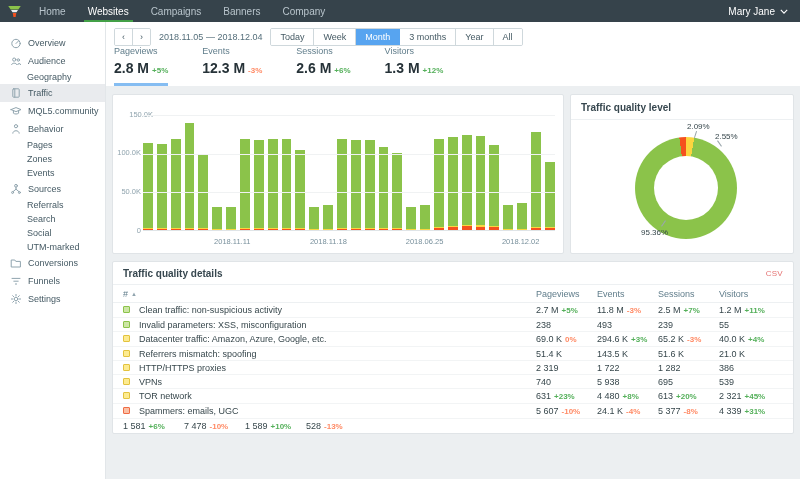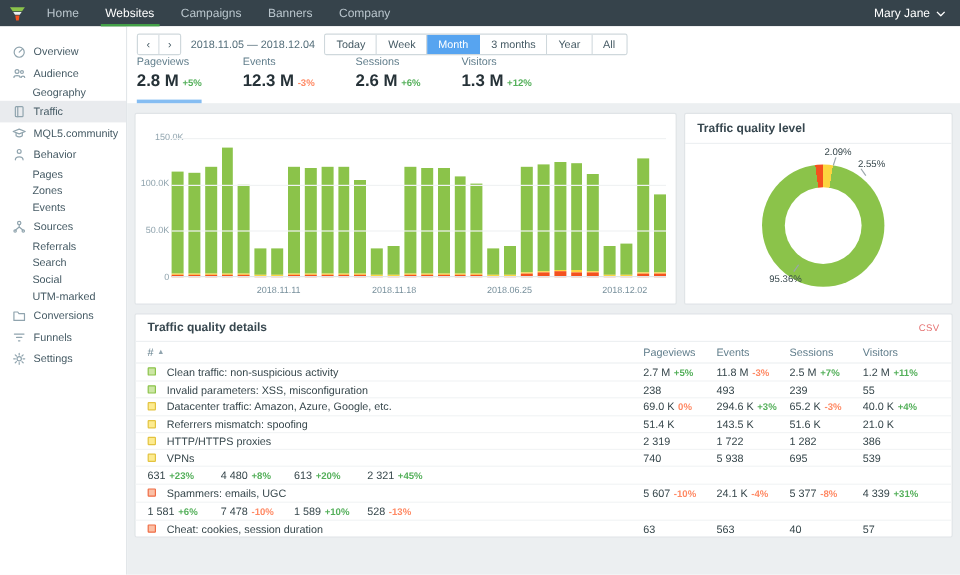--- a/index.html
+++ b/index.html
@@ -571,20 +571,24 @@
               <div class="col-label">
                 <span class="sq yellow"></span>
                 <span>VPNs</span>
               </div>
               <div class="col-num"><span class="cellv">740</span></div>
               <div class="col-num"><span class="cellv">5 938</span></div>
               <div class="col-num"><span class="cellv">695</span></div>
               <div class="col-num last"><span class="cellv">539</span></div>
             </div>
             <div class="trow">
+              <div class="col-label">
+                <span class="sq yellow"></span>
+                <span>TOR network</span>
+              </div>
               <div class="col-num"><span class="cellv">631</span><span class="pct up">+23%</span></div>
               <div class="col-num"><span class="cellv">4 480</span><span class="pct up">+8%</span></div>
               <div class="col-num"><span class="cellv">613</span><span class="pct up">+20%</span></div>
               <div class="col-num last"><span class="cellv">2 321</span><span class="pct up">+45%</span></div>
             </div>
             <div class="trow">
               <div class="col-label">
                 <span class="sq red"></span>
                 <span>Spammers: emails, UGC</span>
               </div>
@@ -592,27 +596,17 @@
               <div class="col-num"><span class="cellv">24.1 K</span><span class="pct down">-4%</span></div>
               <div class="col-num"><span class="cellv">5 377</span><span class="pct down">-8%</span></div>
               <div class="col-num last"><span class="cellv">4 339</span><span class="pct up">+31%</span></div>
             </div>
             <div class="trow">
               <div class="col-num"><span class="cellv">1 581</span><span class="pct up">+6%</span></div>
               <div class="col-num"><span class="cellv">7 478</span><span class="pct down">-10%</span></div>
               <div class="col-num"><span class="cellv">1 589</span><span class="pct up">+10%</span></div>
               <div class="col-num last"><span class="cellv">528</span><span class="pct down">-13%</span></div>
             </div>
-            <div class="trow">
-              <div class="col-label">
-                <span class="sq red"></span>
-                <span>Cheat: cookies, session duration</span>
-              </div>
-              <div class="col-num"><span class="cellv">63</span></div>
-              <div class="col-num"><span class="cellv">563</span></div>
-              <div class="col-num"><span class="cellv">40</span></div>
-              <div class="col-num last"><span class="cellv">57</span></div>
-            </div>
           </div>
       </div>
     </div>
   </div>
 </div>
 
 </body></html>

